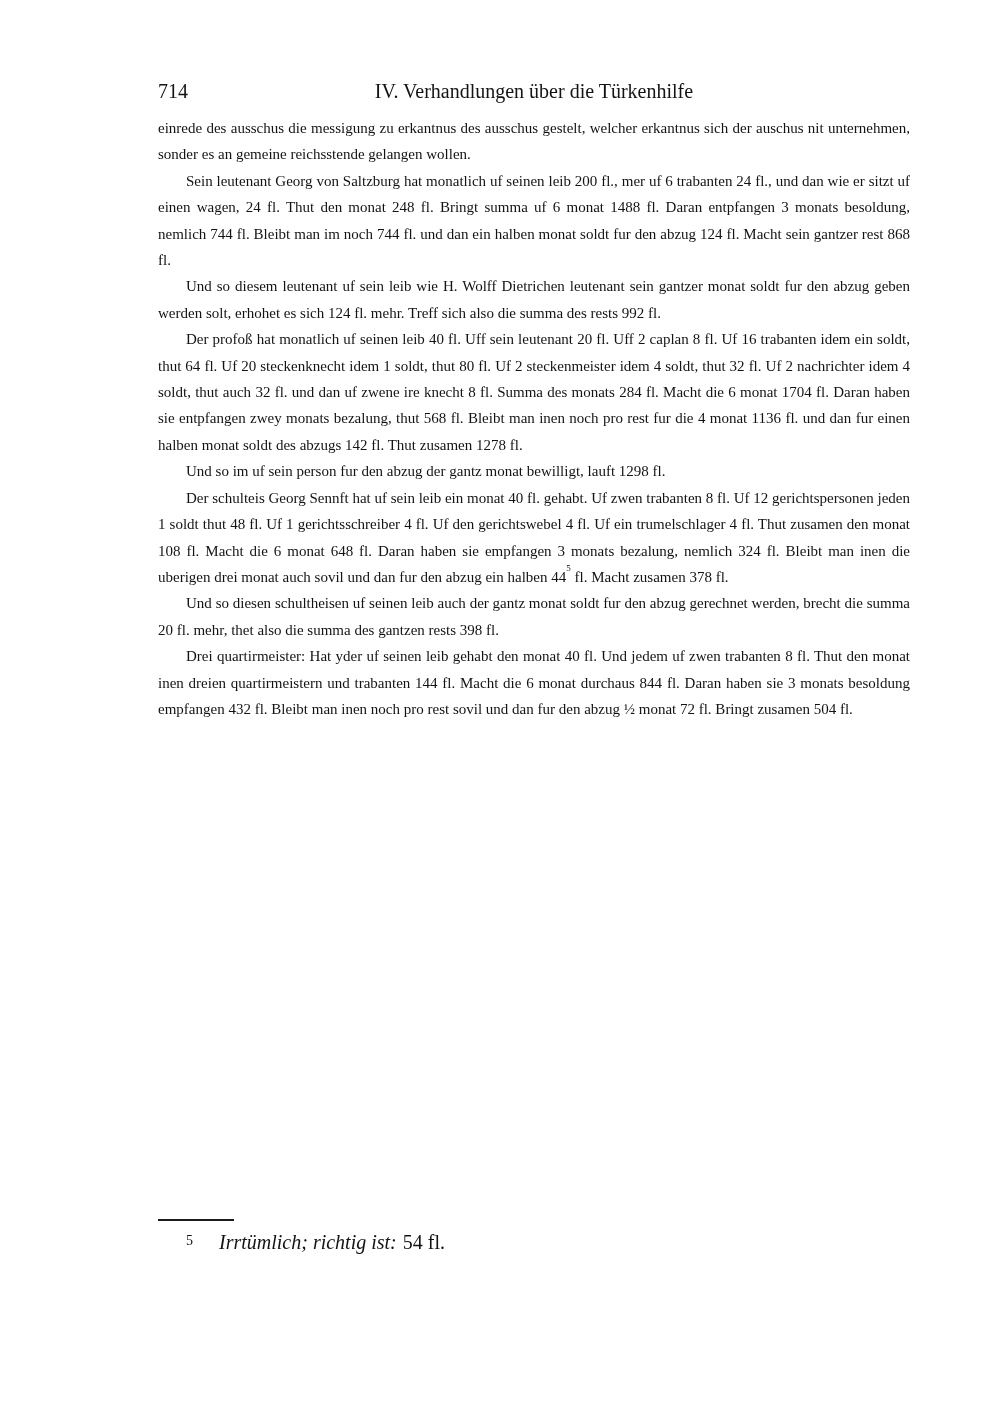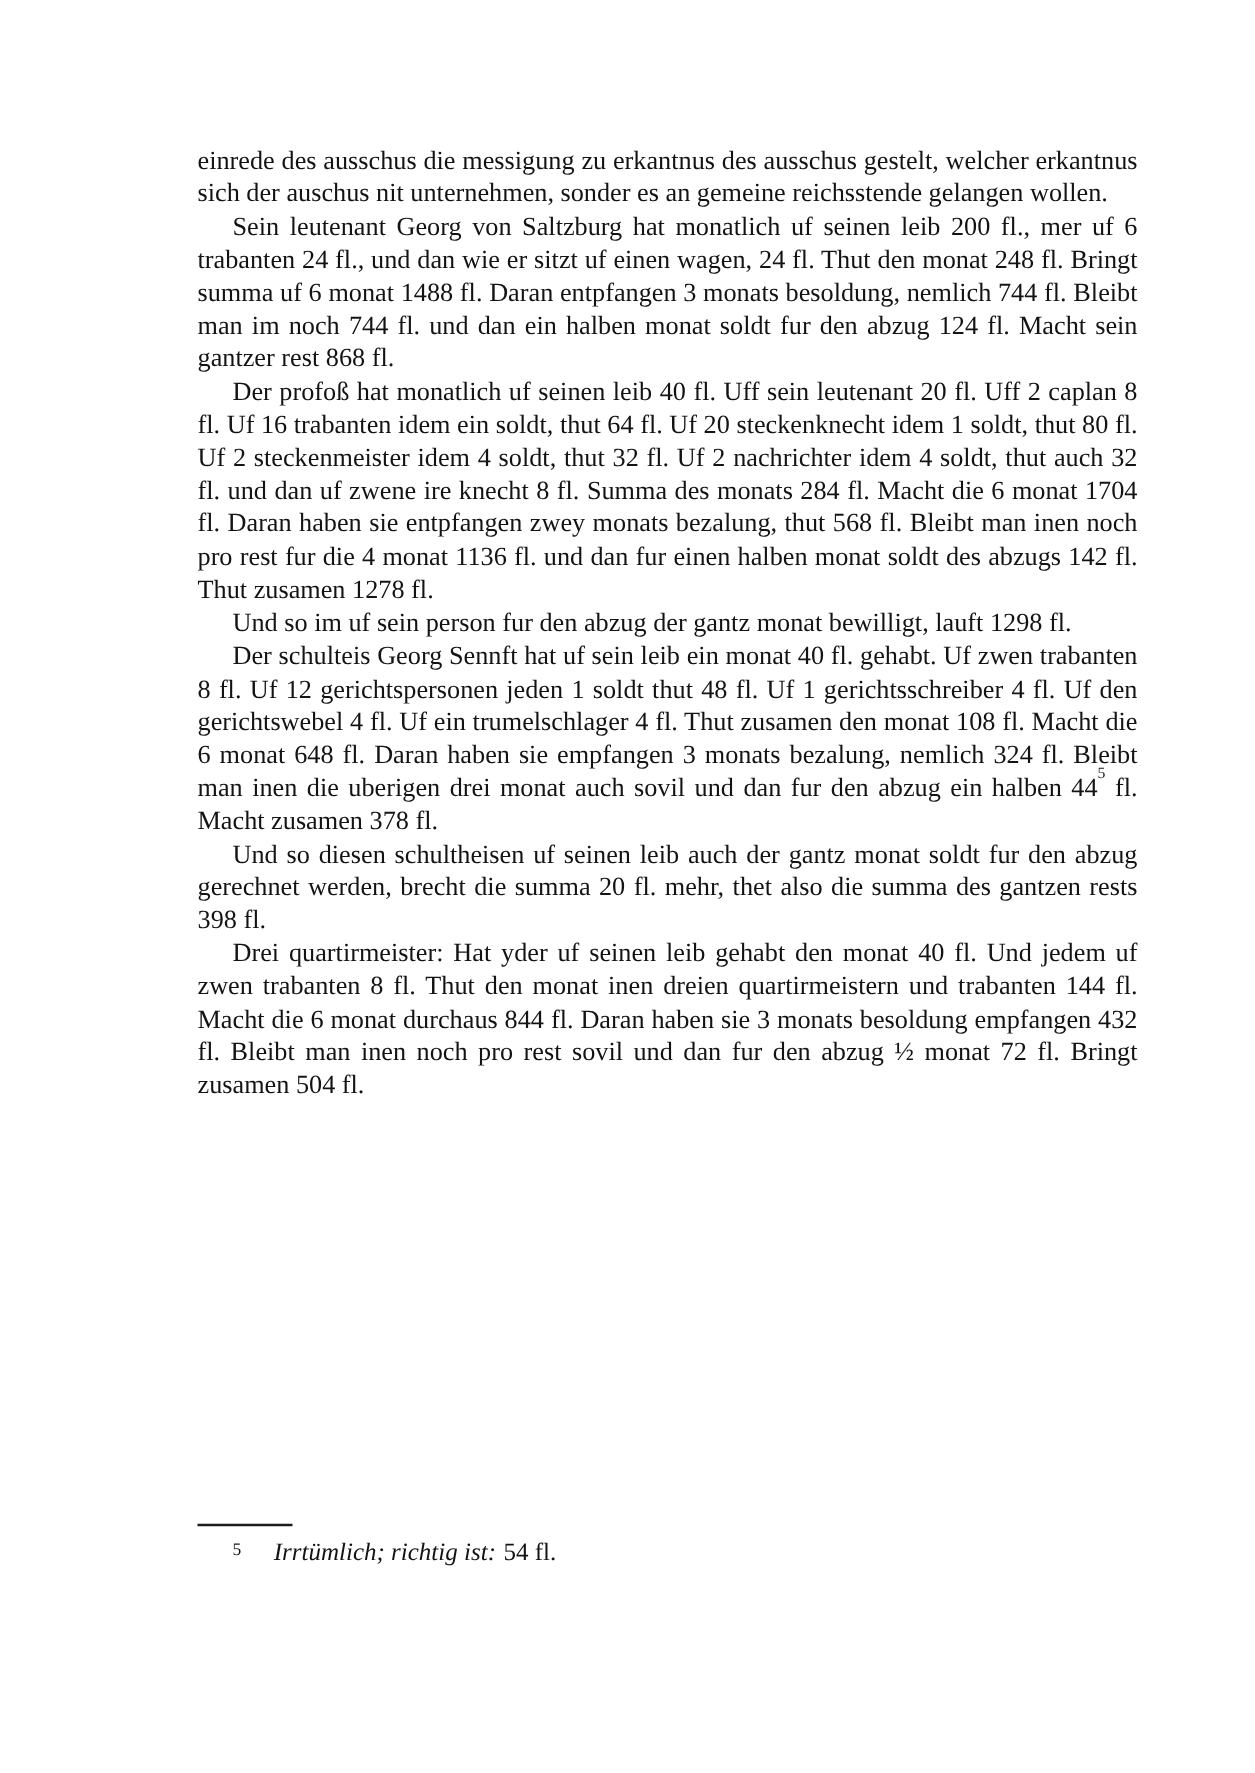--- a/index.html
+++ b/index.html
@@ -30,21 +30,21 @@
     top: 0;
   }
   .header-title {
     text-align: center;
   }
   .body-text {
     position: absolute;
     left: 158px;
     top: 115px;
     width: 752px;
-    font-size: 21px;
+    font-size: 15px;
     line-height: 26.4px;
     text-align: justify;
   }
   .body-text p {
     margin: 0;
     padding: 0;
   }
   .body-text p.indent {
     text-indent: 28px;
   }
@@ -84,24 +84,29 @@
   .fn-normal {
     font-style: normal;
     font-family: Liberation Serif, serif;
   }
 </style>
 </head>
 <body>
 
 <div class="page">
 
+  <div class="header">
+    <span class="page-number">714</span>
+    <div class="header-title">IV. Verhandlungen über die Türkenhilfe</div>
+  </div>
 
   <div class="body-text">
       <p>einrede des ausschus die messigung zu erkantnus des ausschus gestelt, welcher erkantnus sich der auschus nit unternehmen, sonder es an gemeine reichsstende gelangen wollen.</p>
       <p class="indent">Sein leutenant Georg von Saltzburg hat monatlich uf seinen leib 200 fl., mer uf 6 trabanten 24 fl., und dan wie er sitzt uf einen wagen, 24 fl. Thut den monat 248 fl. Bringt summa uf 6 monat 1488 fl. Daran entpfangen 3 monats besoldung, nemlich 744 fl. Bleibt man im noch 744 fl. und dan ein halben monat soldt fur den abzug 124 fl. Macht sein gantzer rest 868 fl.</p>
+      <p class="indent">Und so diesem leutenant uf sein leib wie H. Wolff Dietrichen leutenant sein gantzer monat soldt fur den abzug geben werden solt, erhohet es sich 124 fl. mehr. Treff sich also die summa des rests 992 fl.</p>
       <p class="indent">Der profoß hat monatlich uf seinen leib 40 fl. Uff sein leutenant 20 fl. Uff 2 caplan 8 fl. Uf 16 trabanten idem ein soldt, thut 64 fl. Uf 20 steckenknecht idem 1 soldt, thut 80 fl. Uf 2 steckenmeister idem 4 soldt, thut 32 fl. Uf 2 nachrichter idem 4 soldt, thut auch 32 fl. und dan uf zwene ire knecht 8 fl. Summa des monats 284 fl. Macht die 6 monat 1704 fl. Daran haben sie entpfangen zwey monats bezalung, thut 568 fl. Bleibt man inen noch pro rest fur die 4 monat 1136 fl. und dan fur einen halben monat soldt des abzugs 142 fl. Thut zusamen 1278 fl.</p>
       <p class="indent">Und so im uf sein person fur den abzug der gantz monat bewilligt, lauft 1298 fl.</p>
       <p class="indent">Der schulteis Georg Sennft hat uf sein leib ein monat 40 fl. gehabt. Uf zwen trabanten 8 fl. Uf 12 gerichtspersonen jeden 1 soldt thut 48 fl. Uf 1 gerichtsschreiber 4 fl. Uf den gerichtswebel 4 fl. Uf ein trumelschlager 4 fl. Thut zusamen den monat 108 fl. Macht die 6 monat 648 fl. Daran haben sie empfangen 3 monats bezalung, nemlich 324 fl. Bleibt man inen die uberigen drei monat auch sovil und dan fur den abzug ein halben 44<sup class="fn-ref">5</sup> fl. Macht zusamen 378 fl.</p>
       <p class="indent">Und so diesen schultheisen uf seinen leib auch der gantz monat soldt fur den abzug gerechnet werden, brecht die summa 20 fl. mehr, thet also die summa des gantzen rests 398 fl.</p>
       <p class="indent">Drei quartirmeister: Hat yder uf seinen leib gehabt den monat 40 fl. Und jedem uf zwen trabanten 8 fl. Thut den monat inen dreien quartirmeistern und trabanten 144 fl. Macht die 6 monat durchaus 844 fl. Daran haben sie 3 monats besoldung empfangen 432 fl. Bleibt man inen noch pro rest sovil und dan fur den abzug ½ monat 72 fl. Bringt zusamen 504 fl.</p>
     </div>
 
   <div class="footnote">
     <div class="footnote-rule"></div>
     <div class="footnote-line">

